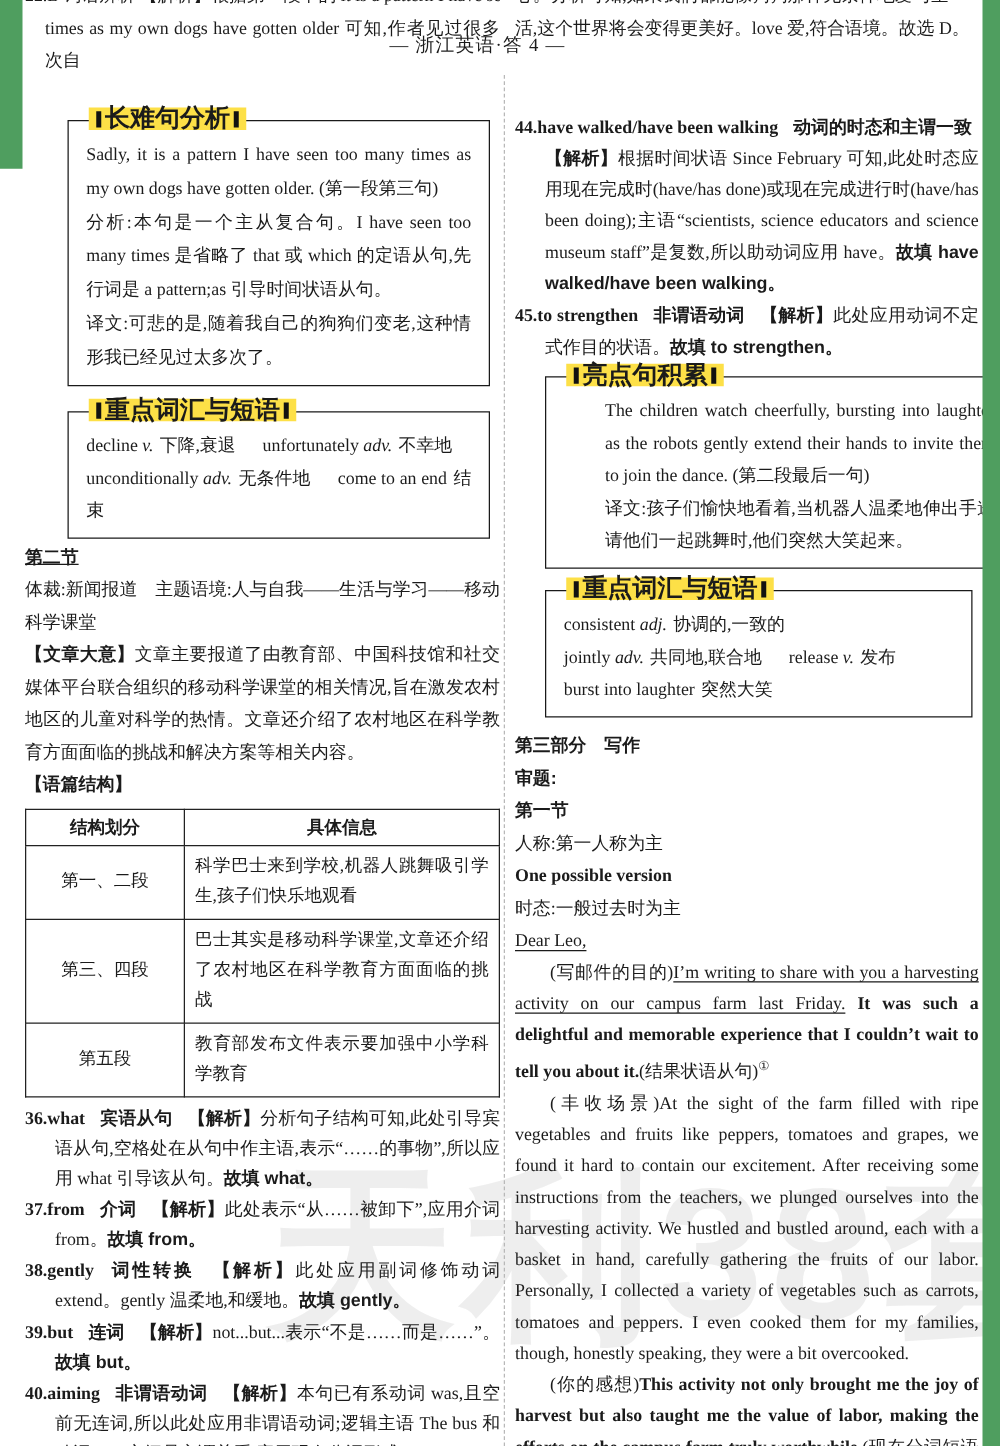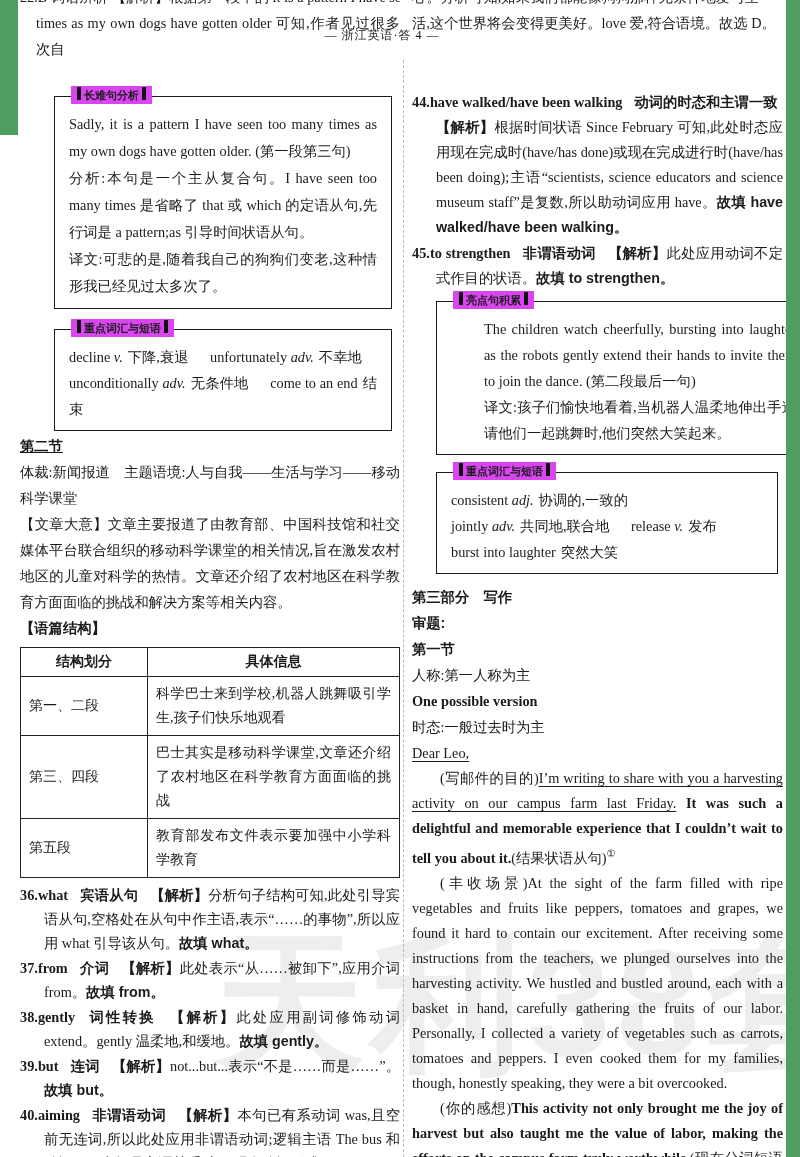--- a/index.html
+++ b/index.html
@@ -3,49 +3,49 @@
 <meta charset="utf-8">
 <style>
   html,body{margin:0;padding:0;background:#fff;}
   .page{position:relative;width:800px;height:1157px;background:#ffffff;overflow:hidden;
         font-family:"Liberation Serif","DejaVu Serif",serif;font-size:14.3px;color:#1b1b1b;}
   .green-strip-right{position:absolute;right:0;top:0;width:14px;height:1157px;z-index:3;}
   .green-strip-left{position:absolute;left:0;top:0;width:18px;height:135px;z-index:3;}
   .watermark{position:absolute;left:215px;top:905px;font-size:150px;font-weight:bold;
              font-family:"Liberation Sans",sans-serif;color:#c9c9c9;opacity:.30;z-index:0;
              letter-spacing:6px;white-space:nowrap;}
-  .center-head{position:absolute;top:27px;left:0;width:764px;text-align:center;font-size:12px;
+  .center-head{position:absolute;top:27px;left:0;width:764px;text-align:center;font-size:15px;
                letter-spacing:1px;z-index:2;}
   .divider{position:absolute;left:403px;top:60px;height:1097px;border-left:1px dashed #b8b8b8;z-index:1;}
   .col{position:absolute;top:0;z-index:2;text-align:justify;}
   .col-left{left:20px;width:380px;}
   .col-right{left:412px;width:371px;}
   .cutwrap{line-height:26px;}
   .cut1{display:block;height:10px;overflow:hidden;}
   .cut1 span{display:block;margin-top:-16px;white-space:nowrap;}
   .cut2{display:block;padding-left:16px;}
   .hei{font-family:"Liberation Sans","DejaVu Sans",sans-serif;font-weight:bold;}
   .b{font-weight:bold;}
   .it{font-style:italic;}
   .u{text-decoration:underline;text-underline-offset:3px;margin-top:41px;}
   .box{position:relative;border:1.6px solid #1a1a1a;margin-left:34px;width:308px;
        padding:14px 14px 8px 14px;line-height:27px;margin-top:0;}
-  .box-title{position:absolute;top:-11px;left:16px;background:#d946ef;padding:0 3px;
-             font-family:"Liberation Sans","DejaVu Sans",sans-serif;font-weight:bold;font-size:11px;
+  .box-title{position:absolute;top:-11px;left:16px;background:#fde047;padding:0 3px;
+             font-family:"Liberation Sans","DejaVu Sans",sans-serif;font-weight:bold;font-size:20px;
              line-height:18px;white-space:nowrap;}
   .bar{display:inline-block;width:4px;height:13px;background:#111;vertical-align:-1px;margin:0 3px;}
   .sec{font-family:"Liberation Sans","DejaVu Sans",sans-serif;font-weight:bold;line-height:26px;}
   .plain{line-height:26px;}
-  .lead-label{font-family:"Liberation Sans","DejaVu Sans",sans-serif;font-weight:normal;}
+  .lead-label{font-family:"Liberation Sans","DejaVu Sans",sans-serif;font-weight:bold;}
   table.struct{border-collapse:collapse;width:100%;margin-top:6px;}
   table.struct th,table.struct td{border:1.2px solid #222;}
   table.struct th{font-family:"Liberation Sans","DejaVu Sans",sans-serif;font-weight:bold;
                   text-align:center;padding:5px 3px;font-size:14px;}
   table.struct td{padding:5px 8px;line-height:24px;font-size:14px;}
-  table.struct td.c1{width:110px;}
+  table.struct td.c1{text-align:center;width:110px;}
   .qitem{padding-left:24px;text-indent:-24px;line-height:24px;margin-top:1px;}
   .qitem .gap{display:inline-block;width:12px;}
   .para{line-height:25px;text-indent:28px;}
   .mean{margin-left:5px;}
   .vgap{display:inline-block;width:18px;}
   sup{font-size:10px;}
 </style>
 </head>
 <body>
 

